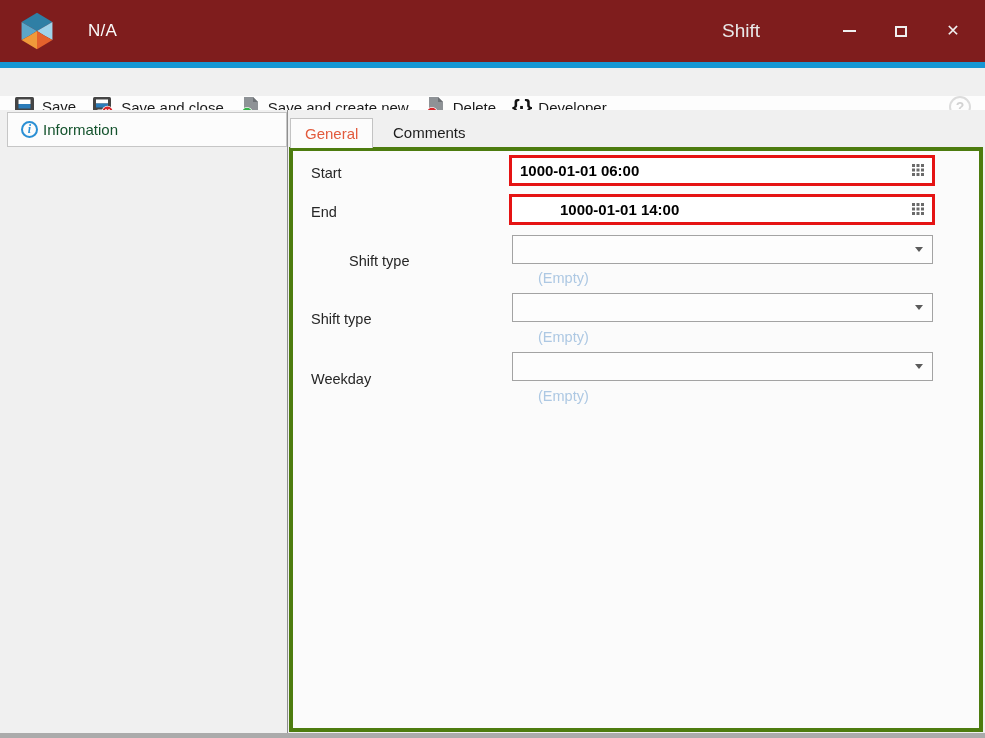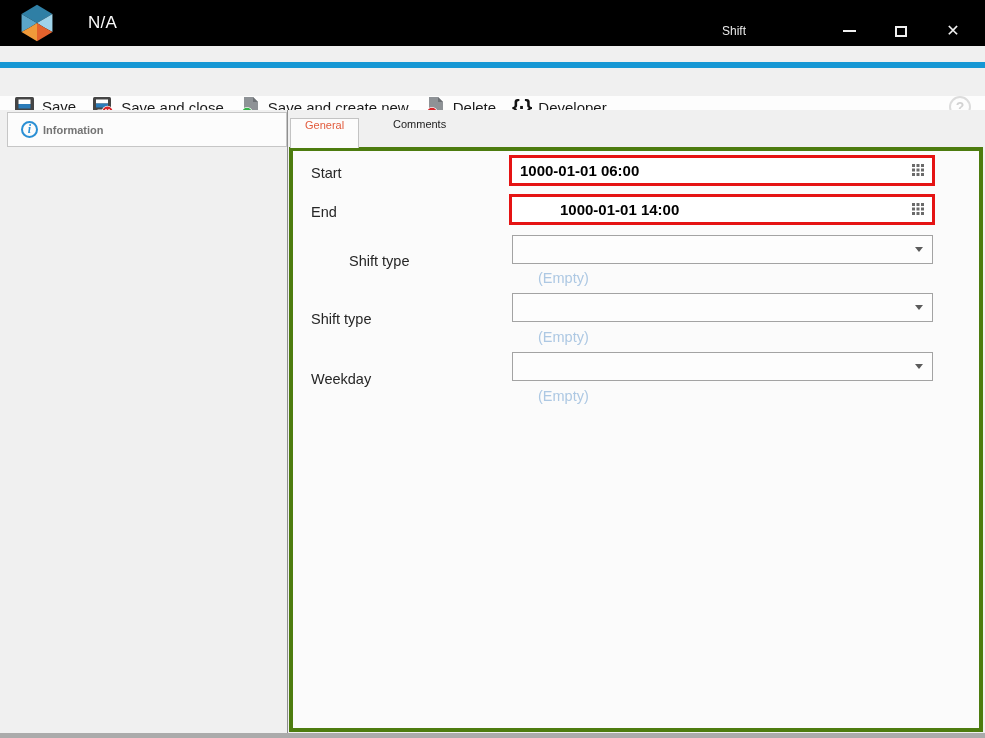--- a/index.html
+++ b/index.html
@@ -1,24 +1,24 @@
 <!DOCTYPE html>
 <html><head>
 <meta charset="utf-8">
 <style>
   * { box-sizing: border-box; }
   html,body { margin:0; padding:0; background:#e8e8e8; }
   body { font-family:"Liberation Sans", sans-serif; }
   .window { position:relative; width:985px; height:738px; background:#f0f0f0; overflow:hidden; }
 
   
-  .titlebar { position:absolute; left:0; top:0; width:100%; height:46px; background:#000000; display:flex; align-items:center; }
+  .titlebar { position:absolute; left:0; top:0; width:100%; height:62px; background:#7f1d1d; display:flex; align-items:center; }
   .logo { margin-left:18px; width:38px; height:40px; flex:0 0 auto; }
   .title-left { margin-left:32px; color:#fafafa; font-size:17px; letter-spacing:.3px; }
-  .title-center { position:absolute; left:722px; top:0; height:62px; display:flex; align-items:center; color:#e9e9e9; font-size:12px; }
+  .title-center { position:absolute; left:722px; top:0; height:62px; display:flex; align-items:center; color:#e9e9e9; font-size:19px; }
   .win-controls { position:absolute; right:6px; top:0; height:62px; display:flex; align-items:center; }
   .win-btn { width:52px; height:62px; display:flex; align-items:center; justify-content:center; cursor:pointer; }
   .glyph-min { width:13px; height:2px; background:#f0f0f0; }
   .glyph-max { width:12px; height:11px; border:2px solid #f0f0f0; background:transparent; }
   .glyph-close { color:#f0f0f0; font-size:16px; line-height:1; }
 
   .accent-line { position:absolute; left:0; top:62px; width:100%; height:6px; background:#1697d4; }
 
   
   .toolbar { position:absolute; left:0; top:68px; width:100%; height:42px; background:#fdfdfd; border-bottom:1px solid #cfcfcf; display:flex; align-items:flex-start; padding:0 8px;margin-top:28px; }
@@ -26,26 +26,26 @@
   .tb-item .ic { margin-right:7px; display:flex; align-items:center; }
   .dev-glyph { font-weight:800; font-size:20px; color:#141414; letter-spacing:-1px; }
   .help { margin-left:auto; width:22px; height:22px; border:2px solid #dcdcdc; border-radius:50%; color:#d2d2d2; font-size:14px; font-weight:bold; display:flex; align-items:center; justify-content:center; margin-right:6px; cursor:pointer; }
 
   
   .content { position:absolute; left:0; top:110px; width:100%; height:623px; background:#f0f0f0; }
   .bottom-strip { position:absolute; left:0; top:733px; width:100%; height:5px; background:#ababab; }
 
   .info-header { position:absolute; left:7px; top:2px; width:280px; height:35px; background:#fcfcfc; border:1px solid #c6c6c6; display:flex; align-items:center; padding-left:13px; cursor:pointer; }
   .info-icon { width:17px; height:17px; border:2px solid #2a8fd4; border-radius:50%; color:#2a8fd4; display:flex; align-items:center; justify-content:center; font-family:"Liberation Serif", serif; font-style:italic; font-weight:bold; font-size:12px; margin-right:5px; flex:0 0 auto; }
-  .info-label { font-size:11px; color:#737373;font-weight:bold; }
+  .info-label { font-size:15px; color:#14532d; }
 
   .splitter { position:absolute; left:287px; top:0; width:1px; height:623px; background:#8f8f8f; }
 
   
-  .tab { position:absolute; top:8px; height:29px; display:flex; align-items:flex-start; font-size:11px; cursor:pointer; }
+  .tab { position:absolute; top:8px; height:29px; display:flex; align-items:center; font-size:15px; cursor:pointer; }
   .tab-general { left:290px; padding:0 14px; background:#fcfcfc; border:1px solid #c3c3c3; border-bottom:none; color:#e25b3d; z-index:3; height:30px; }
   .tab-comments { left:377px; padding:0 16px; color:#1c1c1c; }
 
   
   .main-panel { position:absolute; left:289px; top:37px; width:694px; height:585px; background:#fbfbfb; border:4px solid #4d7c0f; z-index:2; }
 
   .fld-label { position:absolute; left:18px; font-size:14.5px; color:#262626; }
   .dt-input { position:absolute; left:216px; width:426px; height:31px; border:3px solid #e51313; background:#ffffff; display:flex; align-items:center; padding:0 8px; }
   .dt-input input { border:none; outline:none; flex:1 1 auto; font-family:Liberation Sans, sans-serif; font-weight:bold; font-size:15px; color:#000; background:transparent; padding:0; }
   .grid-ic { flex:0 0 auto; margin-left:8px; cursor:pointer; }

